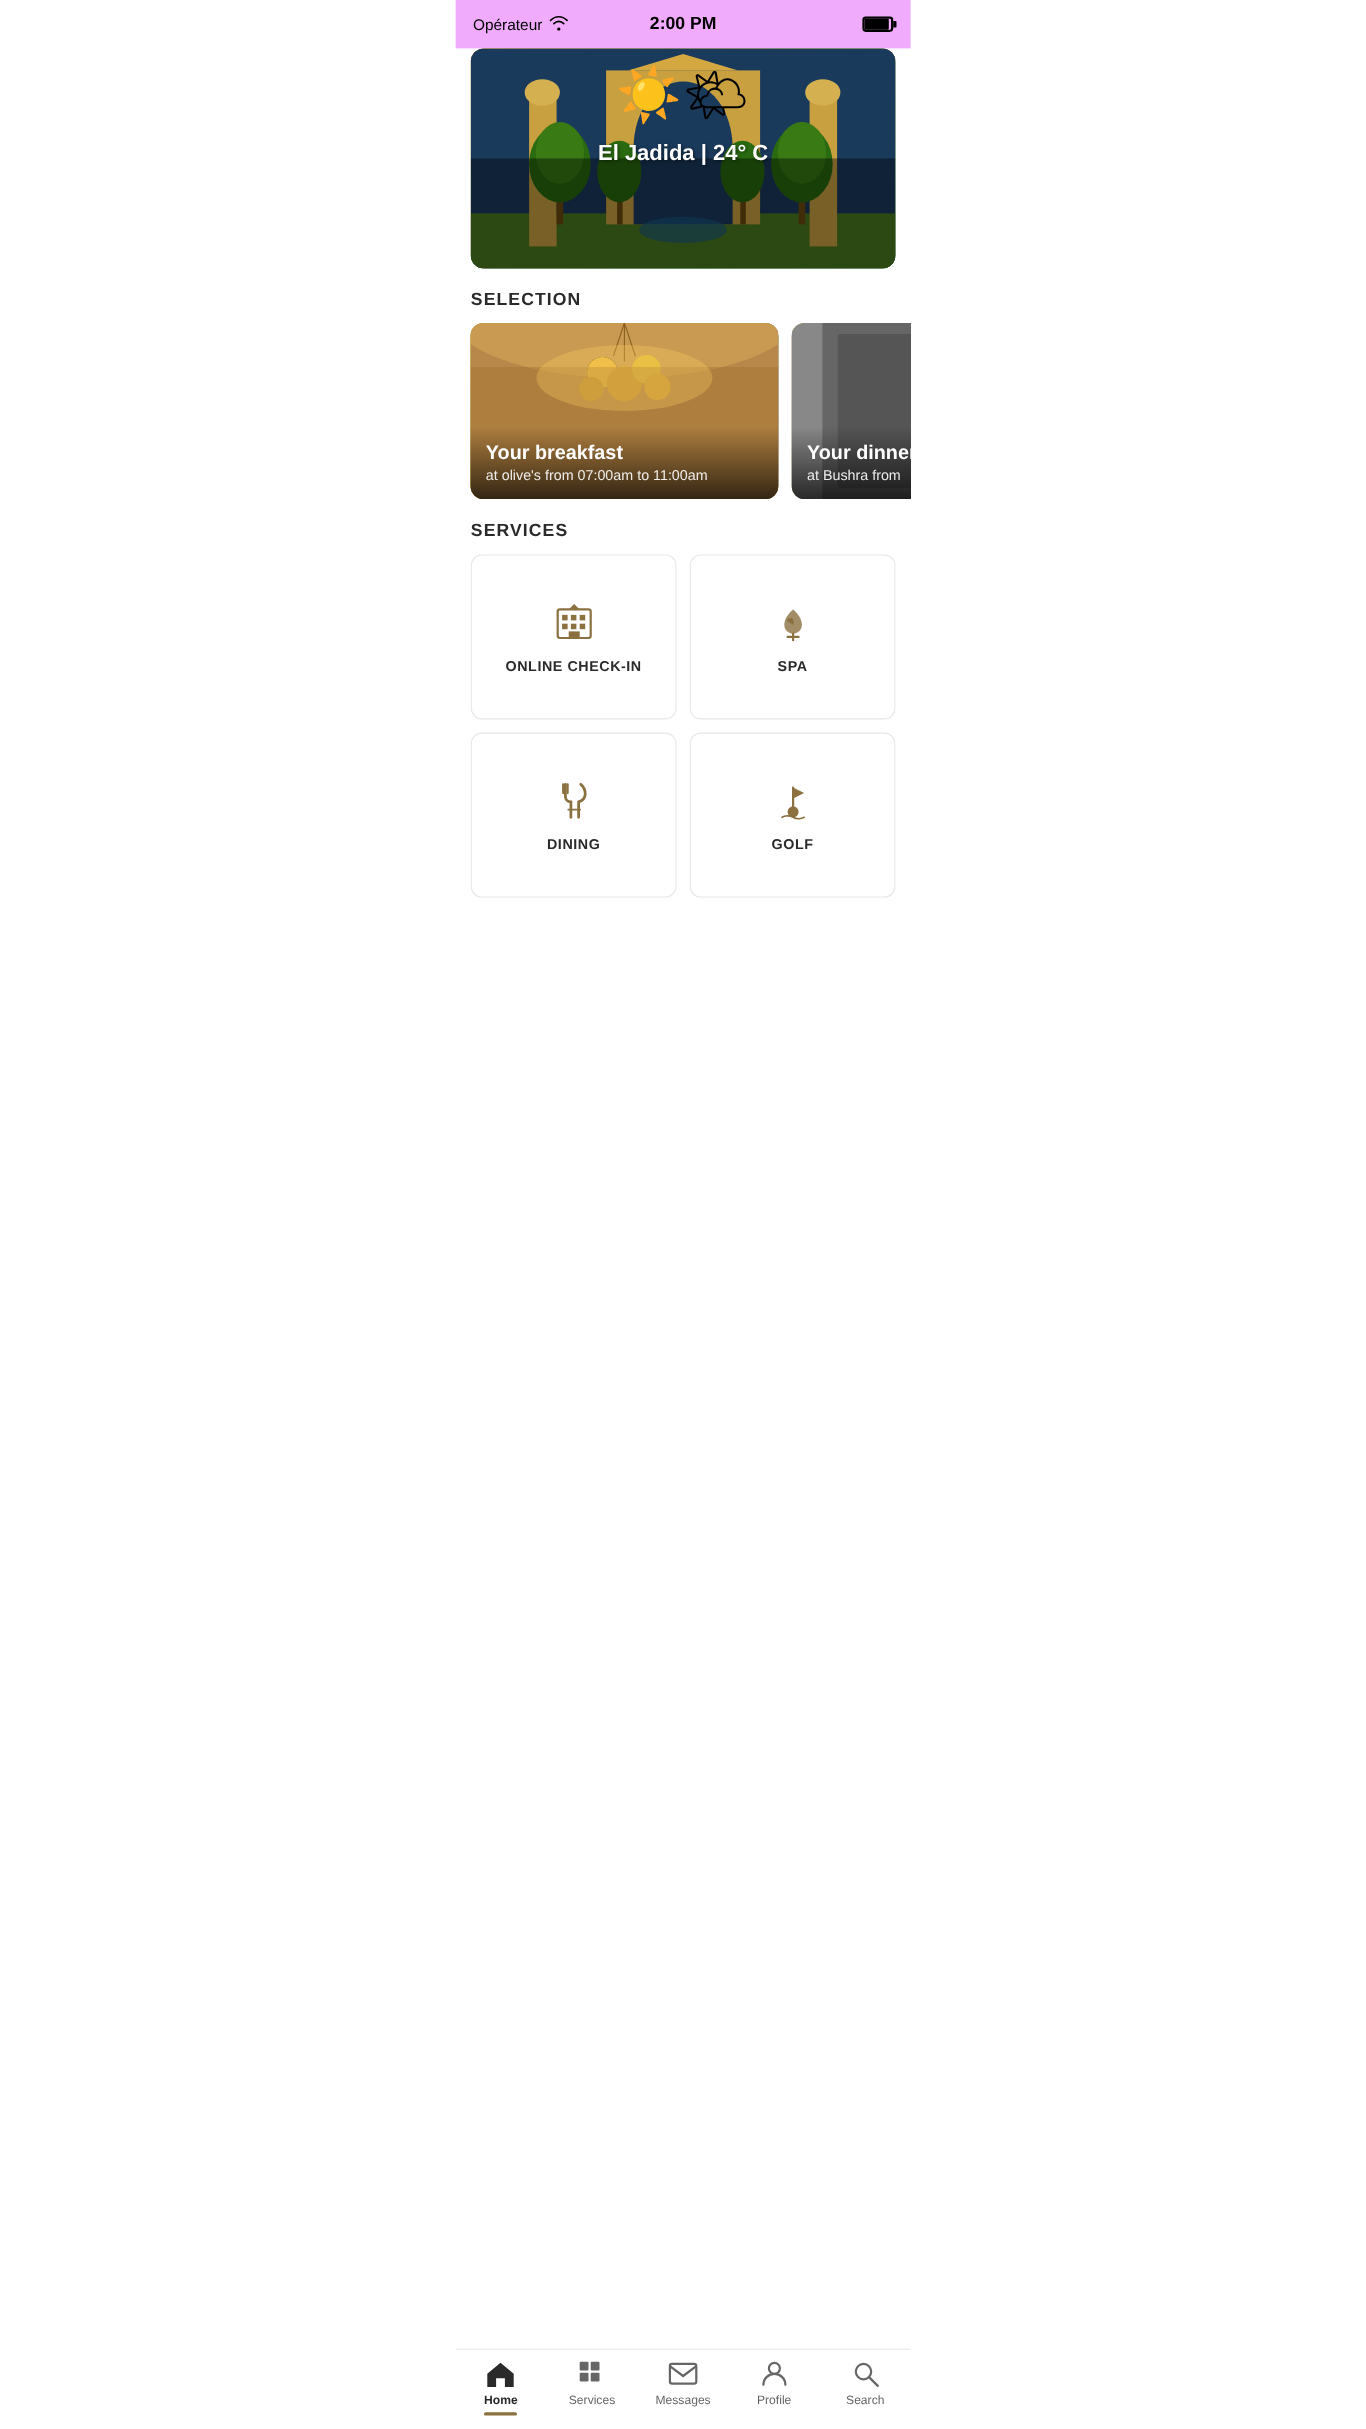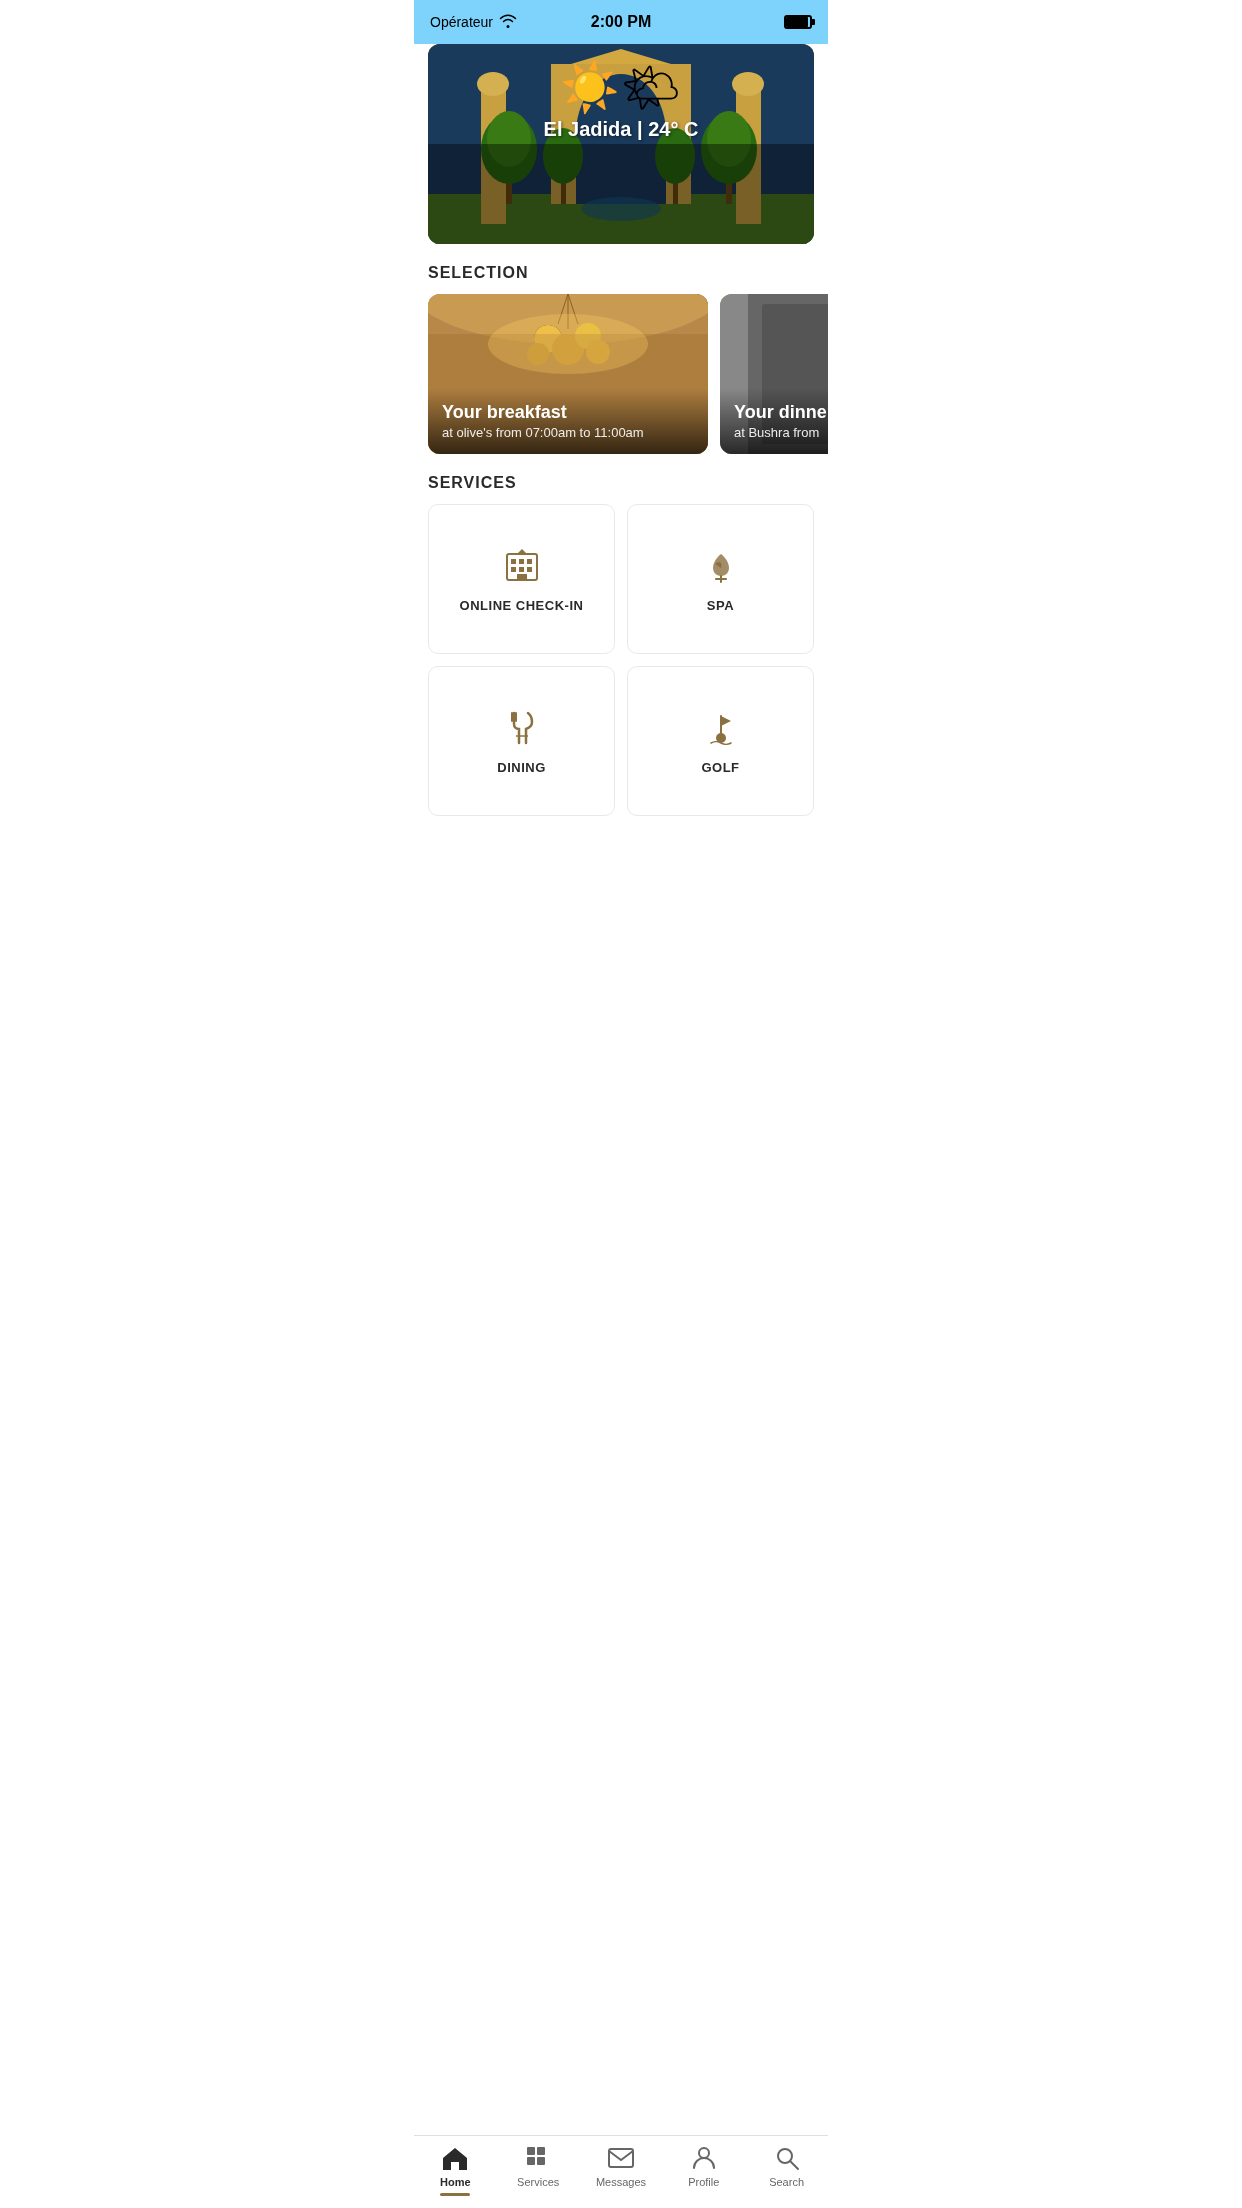--- a/index.html
+++ b/index.html
@@ -13,21 +13,21 @@
       position: relative;
       overflow-x: hidden;
     }
 
     
     .status-bar {
       display: flex;
       justify-content: space-between;
       align-items: center;
       padding: 6px 16px;
-      background: #7dd3fc;
+      background: #f0abfc;
       height: 44px;
     }
 
     .status-left {
       display: flex;
       align-items: center;
       gap: 6px;
       font-size: 14px;
       font-weight: 500;
     }
@@ -125,21 +125,21 @@
     .weather-icon-area {
       font-size: 48px;
       line-height: 1;
     }
 
     .weather-text {
       color: #fff;
       font-size: 20px;
       font-weight: 600;
       text-shadow: 1px 1px 3px rgba(0,0,0,0.5);
-      margin-top: 6px;
+      margin-top: 16px;
       white-space: nowrap;
     }
 
     
     .section-title {
       font-size: 16px;
       font-weight: 700;
       letter-spacing: 1px;
       color: #2A2A2A;
       padding: 20px 14px 12px;

